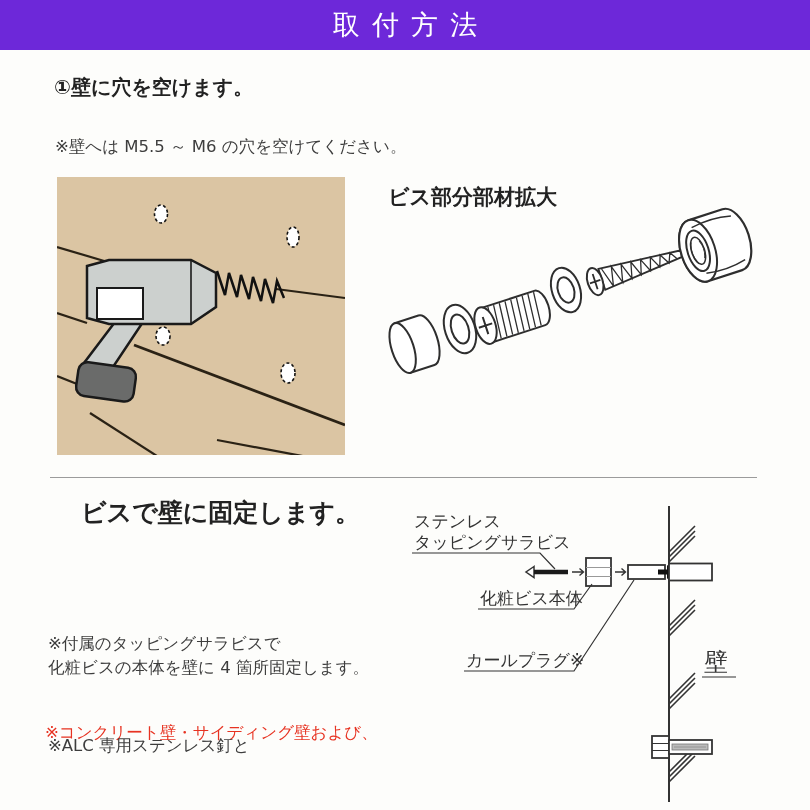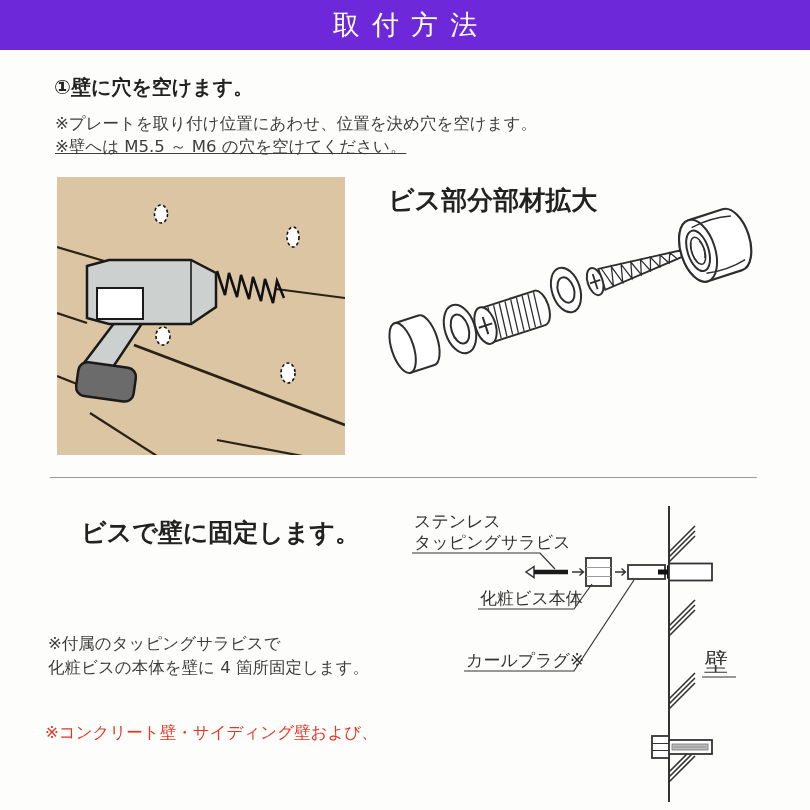--- a/index.html
+++ b/index.html
@@ -5,42 +5,41 @@
   html,body{margin:0;padding:0;background:#ffffff;}
   body{font-family:"DejaVu Sans",sans-serif;}
   .page{position:relative;width:810px;height:810px;background:#fdfdfb;overflow:hidden;color:#3d3d3d;}
   .header{position:absolute;left:0;top:0;width:810px;height:50px;background:#6d28d9;
           display:flex;align-items:center;justify-content:center;}
   .header h1{margin:0;font-size:27px;font-weight:500;color:#ffffff;letter-spacing:0.45em;text-indent:0.45em;}
   .abs{position:absolute;}
   .step-heading{font-weight:700;color:#222222;white-space:nowrap;}
   #s1-heading{left:54px;top:74px;font-size:20px;}
   #s2-heading{left:54px;top:495px;font-size:25px;line-height:35px;}
-  #s2-heading .line2{padding-left:27px;margin-top:20px;}
+  #s2-heading .line2{padding-left:27px;}
   .note{font-size:16.5px;line-height:23.5px;color:#3d3d3d;white-space:nowrap;}
   #s1-note0{left:55px;top:112px;}
-  #s1-note1{left:55px;top:135px;text-decoration:underline;}
-  #parts-title{left:388px;top:183px;font-size:26px;font-weight:700;color:#222;white-space:nowrap;}
+  #s1-note1{left:55px;top:135px;}
+  #parts-title{left:388px;top:183px;font-size:21px;font-weight:700;color:#222;white-space:nowrap;}
   .divider{left:50px;top:477px;width:707px;height:0;border-top:1.5px solid #9b9b9b;}
   #s2-note-fix{left:48px;top:611px;margin-top:21px;}
   #s2-warning{left:45px;top:677px;color:#e73322;margin-top:44px;}
   #s2-note-pkg{left:48px;top:734px;}
   svg text{font-family:"DejaVu Sans",sans-serif;}
 </style>
 </head>
 <body>
 
 <div class="page">
 
   <div class="header">
     <h1>取付方法</h1>
   </div>
 
   <div class="abs step-heading" id="s1-heading">①壁に穴を空けます。</div>
-  <div class="abs note" id="s1-note0">※プレートを取り付け位置にあわせ、位置を決め穴を空けます。</div>
   <div class="abs note" id="s1-note1">※壁へは M5.5 ～ M6 の穴を空けてください。</div>
 
   <svg class="abs" style="left:57px;top:177px" width="288" height="278" viewBox="0 0 288 278">
     <rect x="0" y="0" width="288" height="278" fill="#dbc5a3"></rect>
     <g stroke="#2a2215" stroke-width="2.2" fill="none">
       <path d="M0,70 L64,89"></path>
       <path d="M219,112 L288,121"></path>
       <path d="M0,136 L30,146"></path>
       <path d="M77,168 L288,248" stroke-width="2.8"></path>
       <path d="M0,199 L20,207"></path>
@@ -113,20 +112,21 @@
   <div class="abs note" id="s2-note-fix">
     <div>※付属のタッピングサラビスで</div>
     <div>化粧ビスの本体を壁に 4 箇所固定します。</div>
   </div>
 
   <div class="abs note" id="s2-warning">
     <div>※コンクリート壁・サイディング壁および、</div>
   </div>
 
   <div class="abs note" id="s2-note-pkg">
+    <div>※ALC 専用ステンレス釘と</div>
   </div>
 
   <svg class="abs" style="left:400px;top:500px" width="380" height="310" viewBox="0 0 380 310">
 
     <path d="M269,6 V302" stroke="#333333" stroke-width="2" fill="none"></path>
     <g stroke="#333333" stroke-width="1.6" fill="none">
       <path d="M269,52 l26,-26 M269,57 l26,-26 M269,62 l26,-26"></path>
       <path d="M269,126 l26,-26 M269,131 l26,-26 M269,136 l26,-26"></path>
       <path d="M269,199 l26,-26 M269,204 l26,-26 M269,209 l26,-26"></path>
       <path d="M269,272 l26,-26 M269,277 l26,-26 M269,282 l26,-26"></path>

